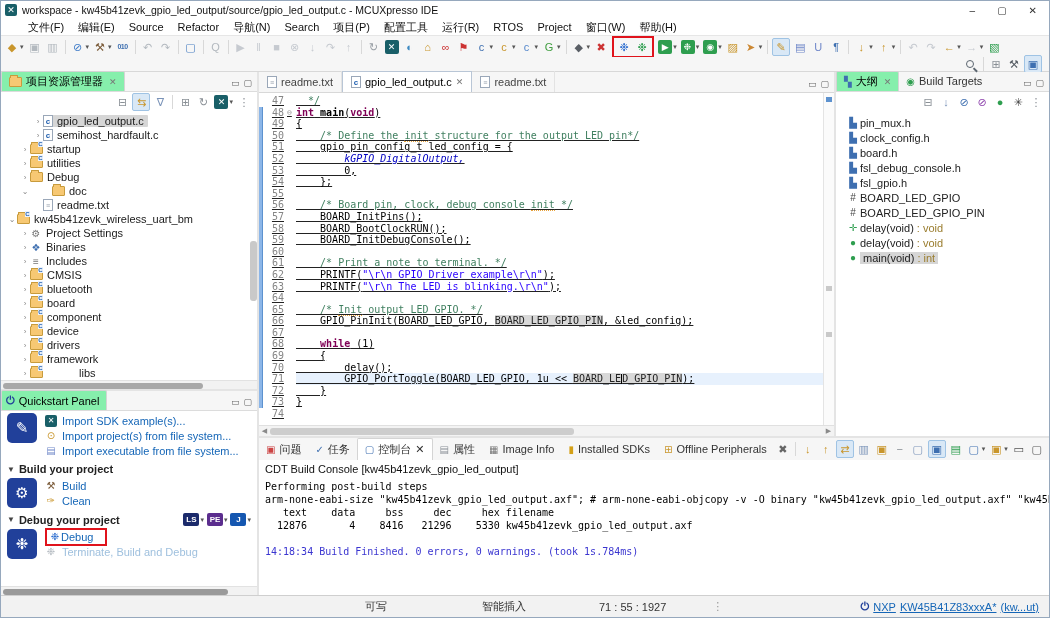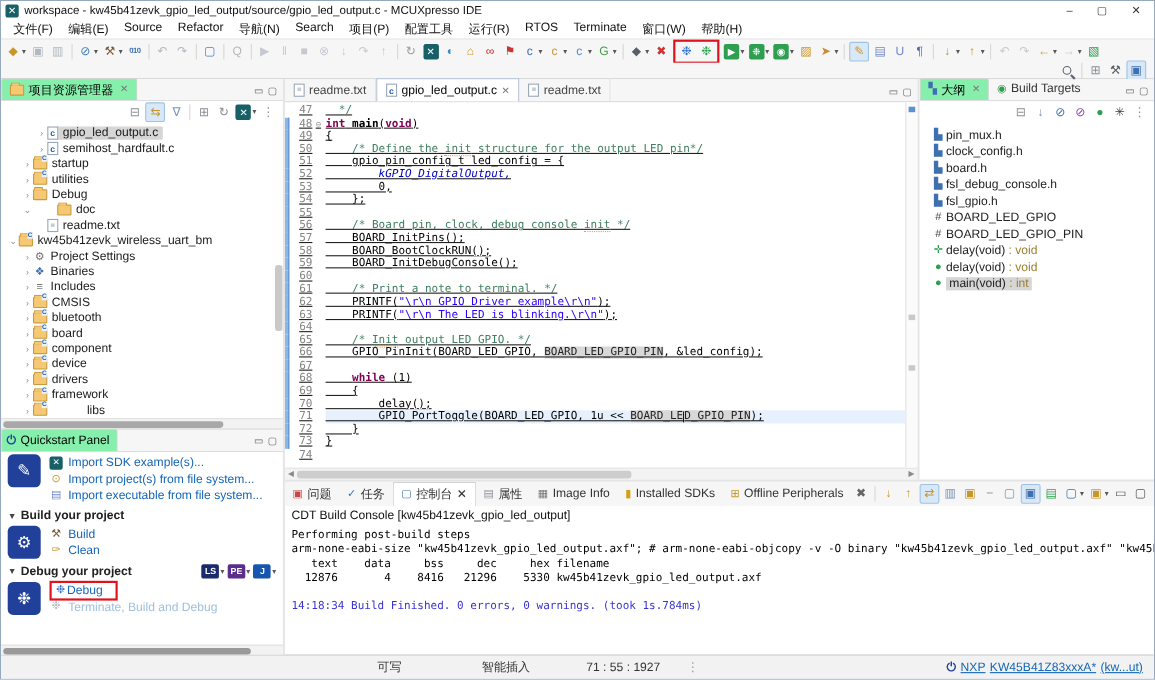--- a/index.html
+++ b/index.html
@@ -6,21 +6,21 @@
   *{box-sizing:border-box;}
   body{font-family:"Liberation Sans","DejaVu Sans",sans-serif;font-size:11px;color:#222;}
   #win{width:1050px;height:618px;background:#fff;border:1px solid #96a8bd;display:flex;flex-direction:column;overflow:hidden;position:relative;}
 
   
   .titlebar{height:18px;display:flex;align-items:center;padding:0 4px;background:#fff;flex:0 0 auto;}
   .titlebar .appico{width:12px;height:12px;background:#195f68;color:#fff;font-size:9px;line-height:12px;text-align:center;border-radius:2px;margin-right:5px;}
   .titlebar .ttl{font-size:10.5px;color:#111;flex:1;white-space:nowrap;overflow:hidden;}
   .wctl{display:flex;gap:22px;padding-right:8px;color:#333;font-size:10px;}
   .wctl span{cursor:default;}
-  .menubar{height:16px;display:flex;padding-left:4px;background:#fff;flex:0 0 auto;}
+  .menubar{height:16px;display:flex;align-items:center;padding-left:20px;background:#fff;flex:0 0 auto;}
   .menubar .mi{padding:0 7px;font-size:11px;color:#111;white-space:nowrap;}
   .toolbar{height:22px;display:flex;align-items:center;background:#f6f6f6;border-top:1px solid #e6e6e6;padding:0 2px;flex:0 0 auto;white-space:nowrap;}
   .subtoolbar{height:15px;background:#f6f6f6;border-bottom:1px solid #d8d8d8;display:flex;justify-content:flex-end;align-items:center;padding-right:6px;flex:0 0 auto;}
   .tb-btn{display:inline-flex;align-items:center;height:18px;padding:0 1px;margin:0 1px;border-radius:2px;}
   .tb-btn.pressed{background:#d9e8f6;border:1px solid #9fc3e4;}
   .tb-g{display:inline-block;width:14px;text-align:center;font-size:11px;line-height:14px;}
   .tb-g.tile{width:14px;height:14px;border-radius:2px;font-size:9px;line-height:14px;color:#fff;}
   .tb-g.tb-txt{font-size:7px;font-weight:bold;letter-spacing:-.5px;}
   .dd{font-size:7px;color:#555;margin-left:1px;}
   .tb-sep{display:inline-block;width:1px;height:14px;background:#d8d8d8;margin:0 3px;}
@@ -122,21 +122,21 @@
   .ctabs{height:22px;display:flex;align-items:center;background:#f6f6f6;flex:0 0 auto;white-space:nowrap;}
   .ctab{display:flex;align-items:center;gap:4px;height:22px;padding:0 7px;font-size:11px;color:#333;}
   .ctab.active{background:#fff;border:1px solid #d4d4d4;border-bottom:none;border-radius:2px 2px 0 0;}
   .ctab .cic{font-size:10px;}
   .ctoolbar{margin-left:auto;display:flex;align-items:center;padding-right:4px;}
   .csub{font-size:11px;color:#111;padding:3px 6px 1px 6px;flex:0 0 auto;}
   .cbody{flex:1;font-family:"DejaVu Sans Mono","Liberation Mono",monospace;font-size:10px;line-height:13px;padding:4px 6px;white-space:pre;overflow:hidden;color:#000;}
   .cresult{color:#3a35d0;}
 
   
-  .statusbar{height:22px;flex:0 0 auto;background:#f2f2f2;border-top:1px solid #cfcfcf;display:flex;align-items:center;font-size:11px;color:#333;}
+  .statusbar{height:22px;flex:0 0 auto;background:#f2f2f2;border-top:1px solid #cfcfcf;display:flex;align-items:center;font-size:11px;color:#333;gap:22px;}
   .sbcell{padding:0 12px;white-space:nowrap;}
   .sbdots{color:#9a9a9a;}
   .sblink{color:#1566b7;text-decoration:underline;}
   .sbright{margin-left:auto;display:flex;align-items:center;gap:4px;padding-right:10px;white-space:nowrap;}
   .pwr{color:#21409a;font-weight:bold;}
 </style>
 </head>
 <body>
 
 <div id="win">
@@ -155,21 +155,21 @@
       <span class="mi">文件(F)</span>
       <span class="mi">编辑(E)</span>
       <span class="mi">Source</span>
       <span class="mi">Refactor</span>
       <span class="mi">导航(N)</span>
       <span class="mi">Search</span>
       <span class="mi">项目(P)</span>
       <span class="mi">配置工具</span>
       <span class="mi">运行(R)</span>
       <span class="mi">RTOS</span>
-      <span class="mi">Terminate</span>
+      <span class="mi">Project</span>
       <span class="mi">窗口(W)</span>
       <span class="mi">帮助(H)</span>
     </div>
 
   <div class="toolbar" id="toolbar">
       <span class="tb-btn">
         <span class="tb-g" style="color: rgb(201, 150, 44);">◆</span>
         <span class="dd">▾</span>
       </span>
       <span class="tb-btn">
@@ -510,21 +510,21 @@
             </div>
             <div class="trow" style="padding-left: 19px;">
               <span class="arr">›</span>
               <span style="display: flex; align-items: center;">
                 <span class="fold src"></span>
                 <span class="lbl">drivers</span>
               </span>
             </div>
             <div class="trow" style="padding-left: 19px;">
               <span class="arr">›</span>
-              <span style="display: flex; align-items: flex-end;">
+              <span style="display: flex; align-items: flex-start;">
                 <span class="fold src"></span>
                 <span class="lbl">framework</span>
               </span>
             </div>
             <div class="trow" style="padding-left: 19px;">
               <span class="arr">›</span>
               <span style="display: flex; align-items: center; gap: 32px;">
                 <span class="fold src"></span>
                 <span class="lbl">libs</span>
               </span>

